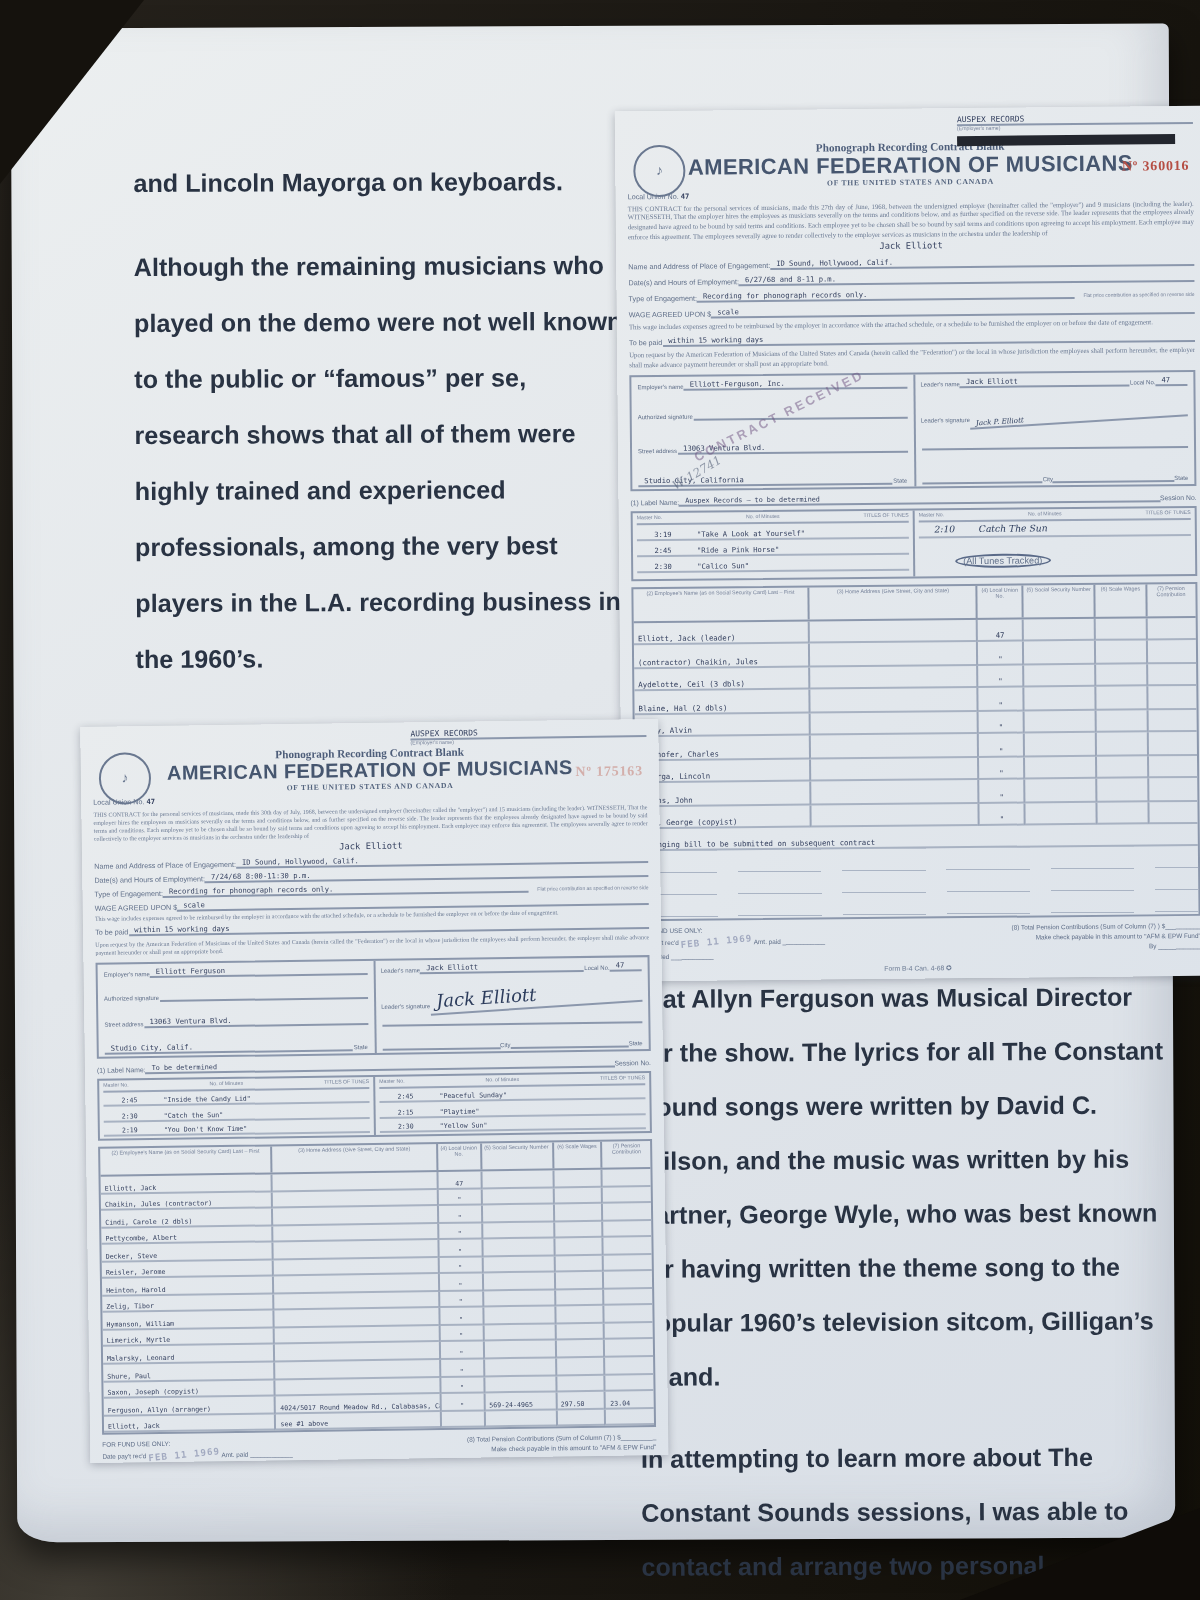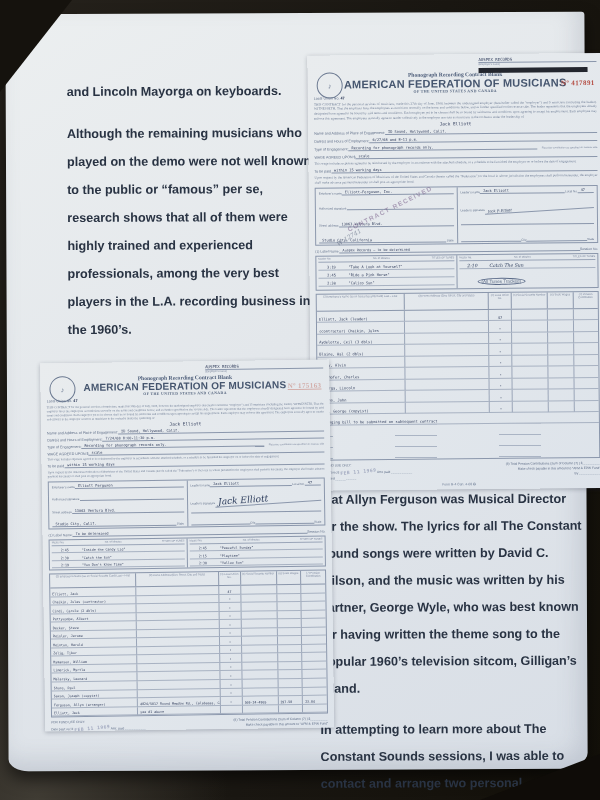--- a/index.html
+++ b/index.html
@@ -34,21 +34,21 @@
   .f-emp{position:absolute;top:3px;right:6px;width:118px;text-align:left;}
   .f-emp .cap{font-size:2.6px;color:#76829a;}
   .f-emp .val{font:4px "DejaVu Sans Mono",monospace;color:#333f5e;border-bottom:.5px solid #8b97ac;}
   .f-redact{height:5px;background:#23262e;margin-top:1.5px;width:92%;}
 
   .f-seal{position:absolute;left:9px;top:17px;width:24px;height:24px;border-radius:50%;
     border:1.6px double #6a7890;display:flex;align-items:center;justify-content:center;
     font-size:7px;color:#6a7890;}
   .form--2 .f-seal{top:13px;}
   .f-serial{position:absolute;right:8px;top:26px;font:bold 7px "Liberation Serif",serif;color:#b54e44;letter-spacing:.4px;}
-  .form--2 .f-serial{color:rgba(196,118,106,.5);top:22px;text-decoration:underline;}
+  .form--2 .f-serial{color:rgba(196,118,106,.5);top:22px;}
 
   .f-titles{text-align:center;margin-top:13px;}
   .form--2 .f-titles{margin-top:9px;}
   .f-t1{font:bold 5.6px "Liberation Serif",serif;color:#4e5e7a;}
   .f-t2{font:bold 11px "Liberation Sans",sans-serif;color:#46566f;letter-spacing:.2px;}
   .form--2 .f-t2{font-size:10px;}
   .f-t3{font:bold 3.8px "Liberation Serif",serif;color:#55657f;letter-spacing:.4px;}
 
   .f-local{font-size:3.6px;margin-top:2px;}
   .f-local b{font-family:"DejaVu Sans Mono",monospace;color:#333f5e;}
@@ -131,21 +131,21 @@
         <p>In attempting to learn more about The Constant Sounds sessions, I was able to contact and arrange two personal interviews with the original lyricist of the demo, David Wilson. Aside from writing</p>
       </div>
 
     <div class="form form--1">
       <div class="f-emp">
         <div class="val">AUSPEX RECORDS</div>
         <div class="cap">(Employer's name)</div>
         <div class="f-redact"></div>
       </div>
       <div class="f-seal">♪</div>
-      <div class="f-serial"><span>Nº</span> <span>417891</span></div>
+      <div class="f-serial"><span>Nº</span> <span>360016</span></div>
       <div class="f-titles">
         <div class="f-t1">Phonograph Recording Contract Blank</div>
         <div class="f-t2">AMERICAN FEDERATION OF MUSICIANS</div>
         <div class="f-t3">OF THE UNITED STATES AND CANADA</div>
       </div>
       <div class="f-local"><span>Local Union No.</span> <b>47</b></div>
       <div class="fine">THIS CONTRACT for the personal services of musicians, made this 27th day of June, 1968, between the undersigned employer (hereinafter called the "employer") and 9 musicians (including the leader). WITNESSETH, That the employer hires the employees as musicians severally on the terms and conditions below, and as further specified on the reverse side. The leader represents that the employees already designated have agreed to be bound by said terms and conditions. Each employee yet to be chosen shall be so bound by said terms and conditions upon agreeing to accept his employment. Each employee may enforce this agreement. The employees severally agree to render collectively to the employer services as musicians in the orchestra under the leadership of</div>
       <div class="f-center-name">Jack Elliott</div>
       <div class="frow">
         <span class="flabel">Name and Address of Place of Engagement:</span>

